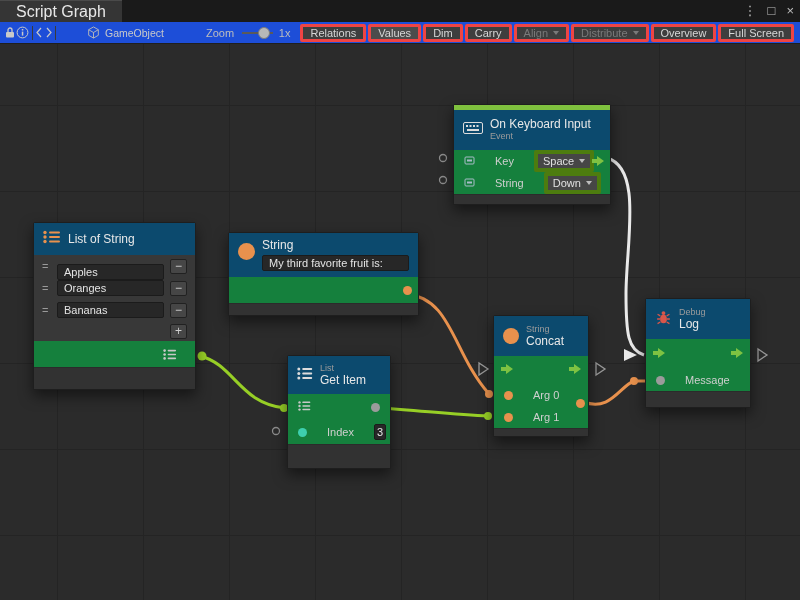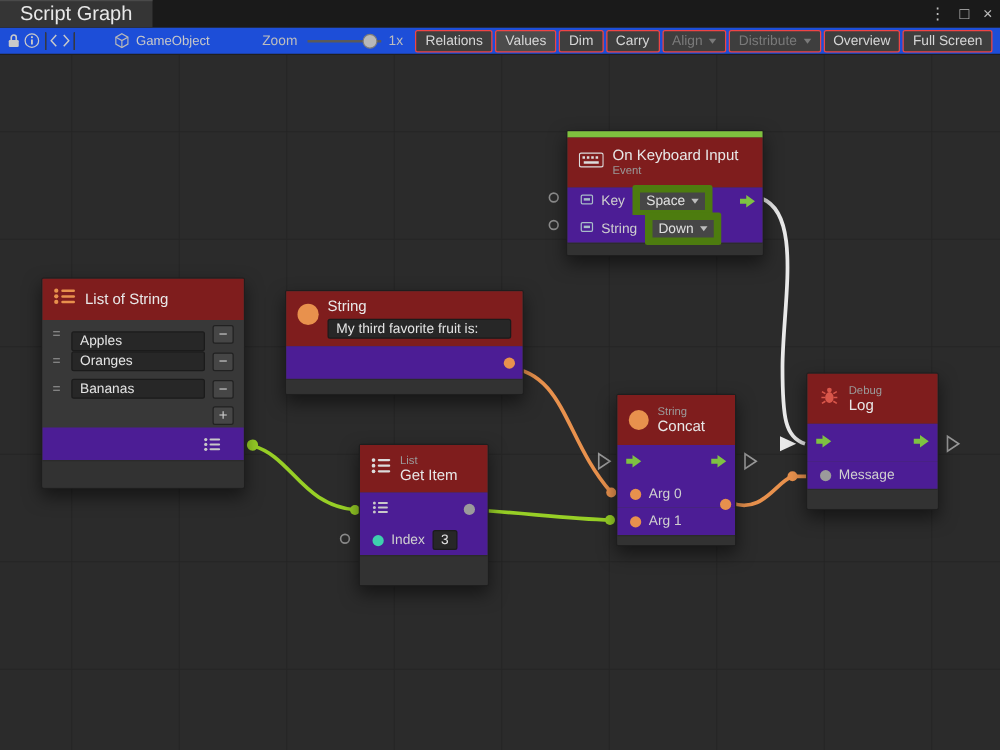--- a/index.html
+++ b/index.html
@@ -19,47 +19,47 @@
              padding:0 4px; white-space:nowrap; overflow:hidden; color:#cfcfcf; font-size:11px; }
   .tool-icon { display:inline-flex; align-items:center; justify-content:center; width:22px; height:20px; }
   .tsep { width:1px; height:14px; background:#1f1f1f; border-right:1px solid #3a3a3a; margin:0 3px; }
   .target { display:inline-flex; align-items:center; gap:5px; margin-left:28px; color:#c9c9c9; font-size:10.5px; }
   .zoom-label { margin-left:42px; color:#bdbdbd; }
   .slider { position:relative; width:90px; height:14px; margin:0 6px 0 8px; }
   .slider .track { position:absolute; left:0; right:0; top:6px; height:2px; background:#5a5a5a; }
   .slider .knob { position:absolute; top:1px; right:3px; width:12px; height:12px; border-radius:50%;
                   background:#b8b8b8; border:1px solid #7c7c7c; }
   .zoom-value { color:#bdbdbd; margin-right:10px; }
-  .tbtn { display:inline-flex; align-items:center; background:#3e3e3e; border:1px solid #ef4444; border-radius:2px;
+  .tbtn { display:inline-flex; align-items:center; background:#3e3e3e; border:3px solid #ef4444; border-radius:2px;
           color:#d6d6d6; font-size:11px; font-family:"Liberation Sans",sans-serif; height:18px; padding:0 7px;
           margin-right:2px; cursor:default; flex:0 0 auto; }
   .tbtn.active { background:#4c4c4c; }
   .tbtn.disabled { color:#7a7a7a; }
   .caret { display:inline-block; width:0; height:0; border-left:3.5px solid transparent;
            border-right:3.5px solid transparent; border-top:4px solid #bdbdbd; margin-left:5px; }
   .tbtn.disabled .caret { border-top-color:#7a7a7a; }
 
   
   .canvas { position:relative; width:800px; height:556px; background-color:#2b2b2b;
             background-image:linear-gradient(#242424 1px, transparent 1px),
                              linear-gradient(90deg,#242424 1px, transparent 1px);
             background-size:86px 86px; background-position:57px 61px; overflow:hidden; }
   svg.wires { position:absolute; left:0; top:0; z-index:1; }
 
   
   .node { position:absolute; background:#3a3a3a; border:1px solid #1e1e1e; border-radius:2px;
           box-shadow:0 6px 14px rgba(0,0,0,.5); z-index:2; color:#d8d8d8; }
   .event-accent { height:5px; background:#7fc13e; }
-  .nheader { display:flex; align-items:center; gap:7px; padding:8px 9px; background:#7f1d1d; }
+  .nheader { display:flex; align-items:center; gap:7px; padding:8px 9px; background:#0c4a6e; }
   .t  { font-size:12px; color:#e8e8e8; line-height:13px; }
   .s  { font-size:9px;  color:#9b9b9b; line-height:11px; }
-  .prow { position:relative; display:flex; align-items:center; gap:6px; height:22px; padding:0 10px; background:#4c1d95;
+  .prow { position:relative; display:flex; align-items:center; gap:20px; height:22px; padding:0 10px; background:#15803d;
           font-size:11px; color:#cfcfcf; }
   .nfooter { background:#323232; border-top:1px solid #2b2b2b; }
-  .dropdown { display:inline-flex; align-items:center; background:#464646; border:6px solid #4d7c0f; border-radius:2px;
+  .dropdown { display:inline-flex; align-items:center; background:#464646; border:4px solid #4d7c0f; border-radius:2px;
               padding:1px 5px; font-size:11px; color:#e0e0e0;justify-content:space-between; }
   .field { background:#272727; border:1px solid #1b1b1b; border-radius:2px; padding:1px 6px;
            font-size:11px; color:#e4e4e4; min-height:16px; }
   .dot { display:inline-block; width:9px; height:9px; border-radius:50%; flex:0 0 auto; }
   .dot.orange { background:#e8914d; } .dot.gray { background:#9b9b9b; } .dot.teal { background:#3ecfae; }
   .circle-icon { display:inline-block; border-radius:50%; background:#e8914d; flex:0 0 auto; }
   .sqbtn { display:inline-flex; align-items:center; justify-content:center; width:17px; height:15px;
            background:#464646; border:1px solid #212121; border-radius:2px; color:#cfcfcf; font-size:12px; line-height:1; }
   .handle { color:#9a9a9a; font-size:11px; width:9px; }
   .lrow { display:flex; align-items:center; gap:6px; height:22px; padding:0 8px; background:#383838; }

